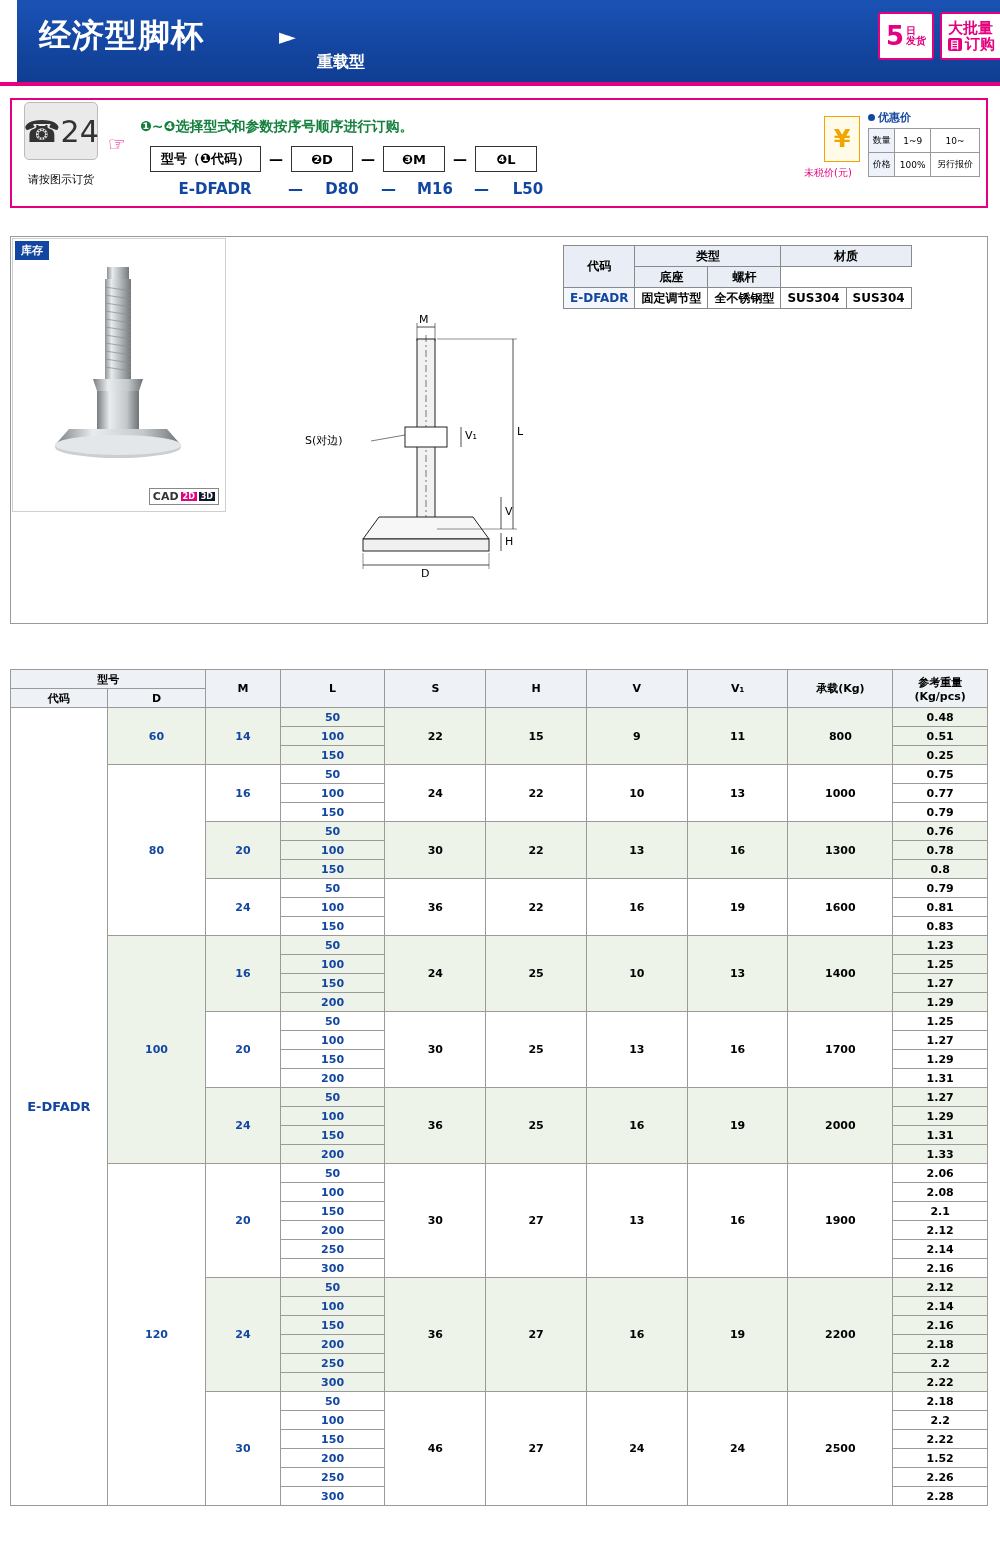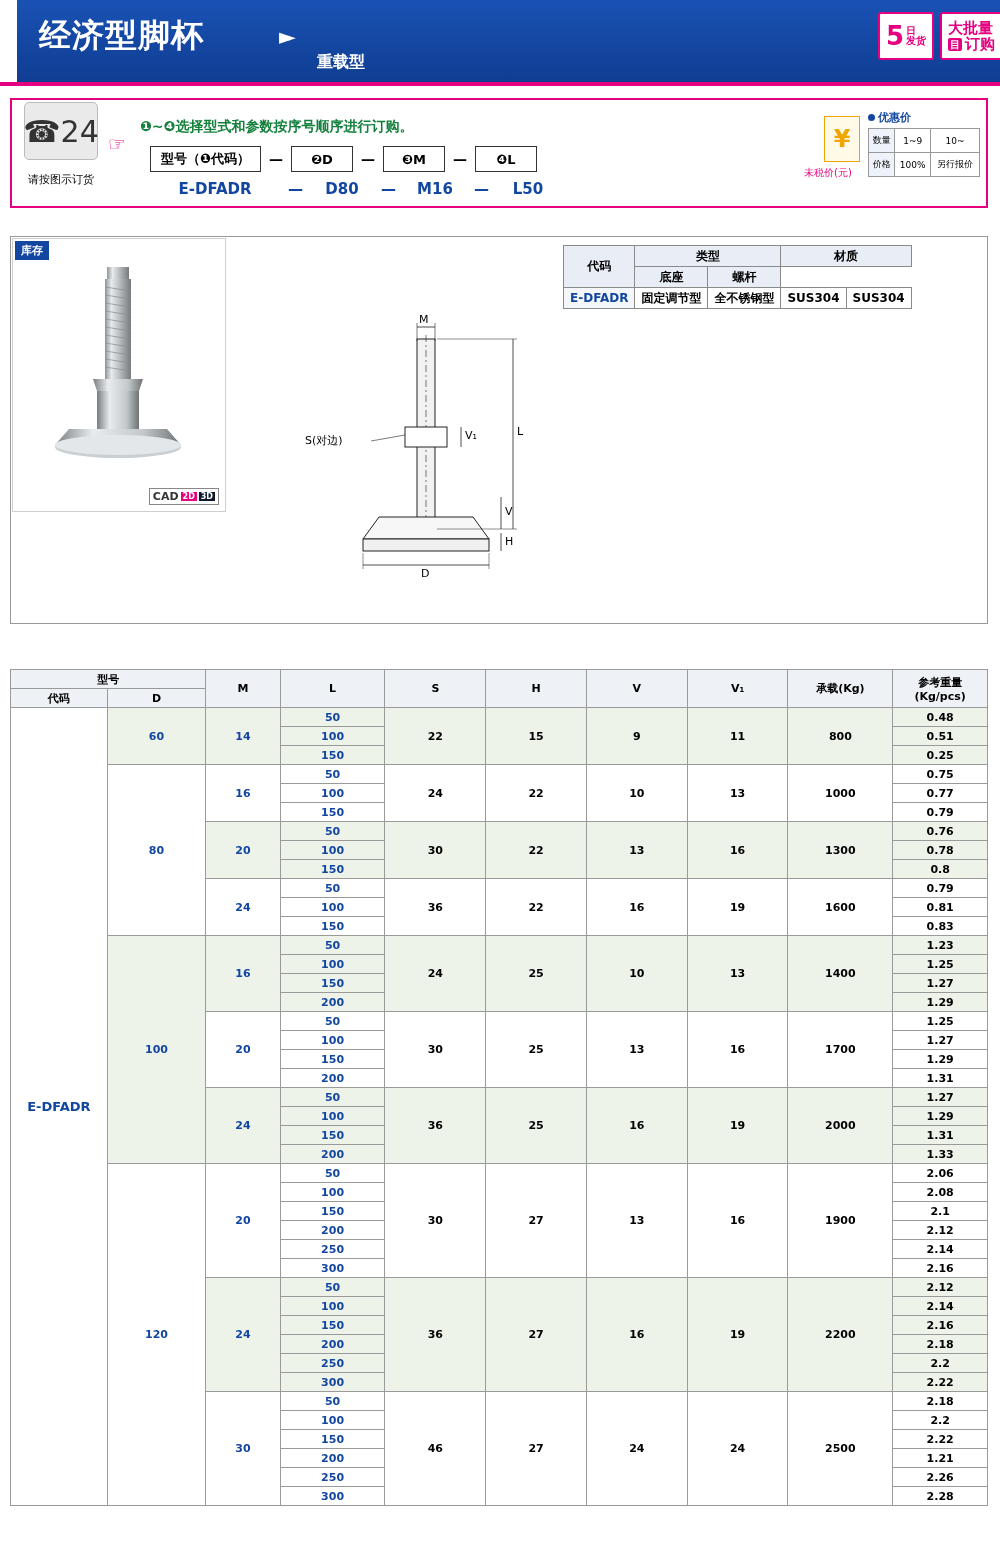--- a/index.html
+++ b/index.html
@@ -580,21 +580,21 @@
       <tr>
         <td class="c-blue white">100</td>
         <td class="white">2.2</td>
       </tr>
       <tr>
         <td class="c-blue white">150</td>
         <td class="white">2.22</td>
       </tr>
       <tr>
         <td class="c-blue white">200</td>
-        <td class="white">1.21</td>
+        <td class="white">1.52</td>
       </tr>
       <tr>
         <td class="c-blue white">250</td>
         <td class="white">2.26</td>
       </tr>
       <tr>
         <td class="c-blue white">300</td>
         <td class="white">2.28</td>
       </tr>
     </tbody>

